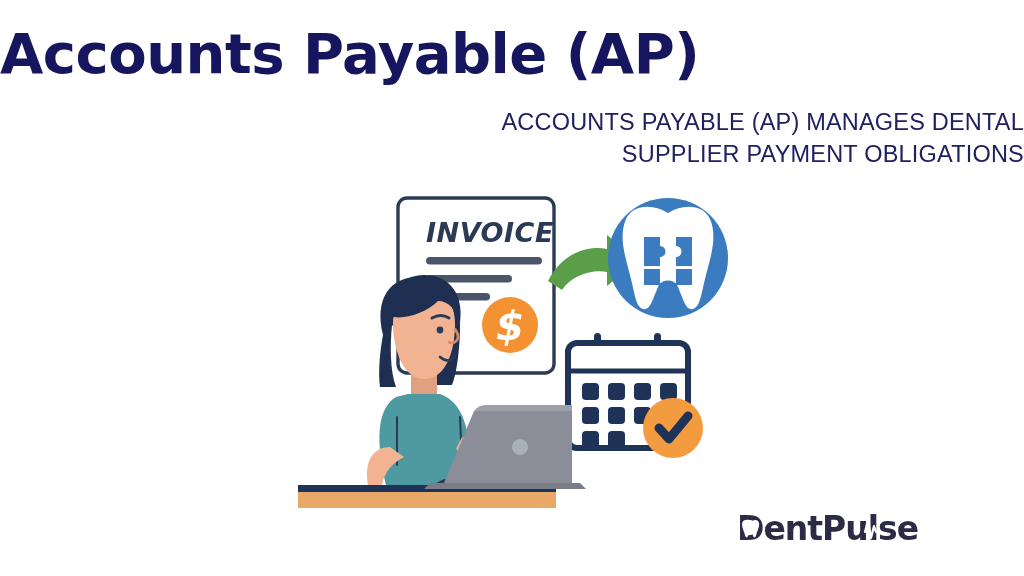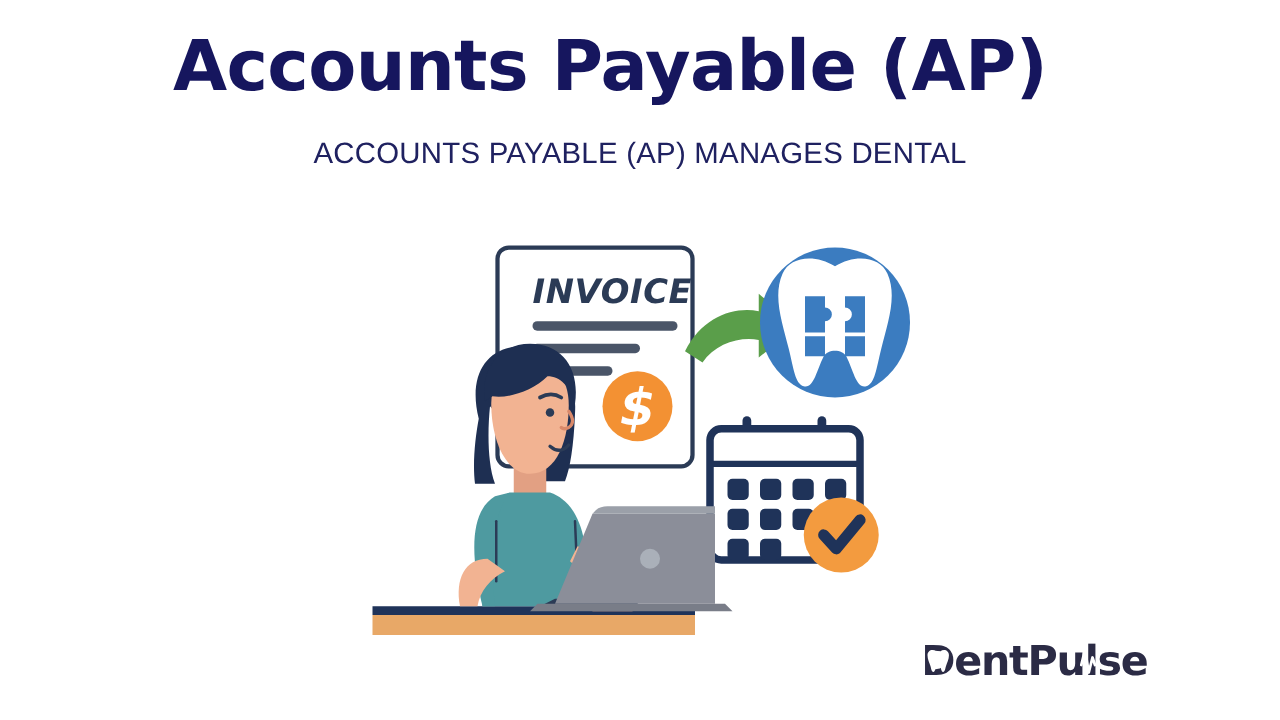--- a/index.html
+++ b/index.html
@@ -18,42 +18,42 @@
     position: absolute;
     inset: 0;
     background: #ffffff;
   }
   
   .title {
     position: absolute;
     top: 22px;
     left: 0;
     width: 976px;
-    text-align: center;
+    text-align: left;
     font-size: 56px;
     font-weight: bold;
     letter-spacing: -0.5px;
     color: #16165e;
     line-height: 1.15;
     font-family: "DejaVu Sans", sans-serif;
   }
   .subtitle {
     position: absolute;
     top: 106px;
     left: 0;
     width: 1024px;
     text-align: center;
     font-size: 23.5px;
     font-weight: normal;
     color: #1f2160;
     line-height: 1.38;
     letter-spacing: 0.2px;
     font-family: "Liberation Sans", sans-serif;
   }
-  .subtitle .ln { display: block; }
+  .subtitle .ln { display: block; text-align: right; }
 
   
   .stage {
     position: absolute;
     left: 280px;
     top: 185px;
     width: 470px;
     height: 330px;
     font-style: italic;
   }
@@ -71,20 +71,21 @@
 </style>
 </head>
 <body>
 
 <div class="slide">
 
   <div class="title">Accounts Payable (AP)</div>
 
   <div class="subtitle">
     <span class="ln">ACCOUNTS PAYABLE (AP) MANAGES DENTAL</span>
+    <span class="ln">SUPPLIER PAYMENT OBLIGATIONS</span>
   </div>
 
   <div class="stage">
     <svg width="470" height="330" viewBox="0 0 470 330" xmlns="http://www.w3.org/2000/svg">
 
       <g>
         <rect x="118" y="13" width="156" height="175" rx="9" ry="9" fill="#ffffff" stroke="#2b3b56" stroke-width="3.4"></rect>
         <text x="146" y="57" font-family="DejaVu Sans, sans-serif" font-size="27" font-weight="bold" fill="#2b3b56" letter-spacing="0.5">INVOICE</text>
         <rect x="146" y="72" width="116" height="7.5" rx="3.75" fill="#4a5568"></rect>
         <rect x="146" y="90" width="86" height="7.5" rx="3.75" fill="#4a5568"></rect>

